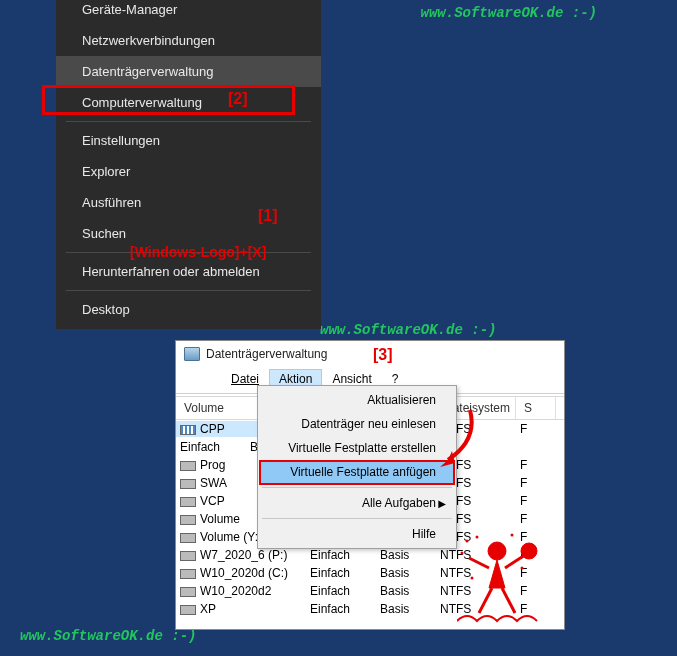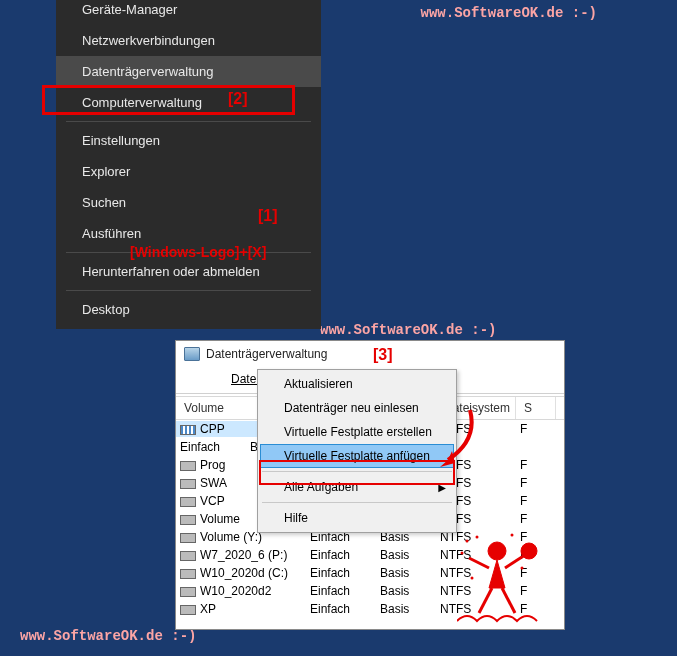--- a/index.html
+++ b/index.html
@@ -7,25 +7,26 @@
       width: 677px;
       height: 656px;
       background: #1a3a6e;
       font-family: "Segoe UI", Tahoma, sans-serif;
       font-size: 12px;
       position: relative;
       overflow: hidden;
     }
     .watermark {
       position: absolute;
-      color: #fca5a5;
+      color: #22c55e;
       font-family: "Courier New", monospace;
       font-size: 14px;
       font-weight: bold;
       pointer-events: none;
+      font-style: italic;
     }
     .wm1 { top: 5px; right: 80px; }
     .wm2 { top: 173px; left: 145px; font-size: 13px; }
     .wm3 { top: 322px; left: 320px; }
     .wm4 { bottom: 12px; left: 20px; }
 
     
     .winx-menu {
       position: absolute;
       top: 0;
@@ -171,28 +172,29 @@
       margin-right: 4px;
       vertical-align: middle;
     }
     .disk-icon.striped {
       background: repeating-linear-gradient(90deg,#4a88c8 0 2px,#fff 2px 4px);
     }
 
     
     .dm-dropdown {
       position: absolute;
-      top: 369px;
+      top: 385px;
       left: 257px;
       width: 200px;
       background: #f0f0f0;
       border: 1px solid #a0a0a0;
       box-shadow: 2px 2px 4px rgba(0,0,0,0.2);
       z-index: 10;
       padding: 2px;
+      text-align: right;
     }
     .dd-item {
       padding: 5px 18px 5px 24px;
       font-size: 12px;
       color: #000;
       cursor: default;
       position: relative;
     }
     .dd-item.highlighted {
       background: #90c8f6;
@@ -253,22 +255,22 @@
 <div class="watermark wm4">www.SoftwareOK.de :-)</div>
 
 <div class="winx-menu">
   <div class="winx-item partial-top"><span>Geräte-Manager</span></div>
   <div class="winx-item"><span>Netzwerkverbindungen</span></div>
   <div class="winx-item highlighted"><span>Datenträgerverwaltung</span></div>
   <div class="winx-item"><span>Computerverwaltung</span></div>
   <div class="winx-sep"></div>
   <div class="winx-item"><span>Einstellungen</span></div>
   <div class="winx-item"><span>Explorer</span></div>
+  <div class="winx-item"><span>Ausführen</span></div>
   <div class="winx-item"><span>Suchen</span></div>
-  <div class="winx-item"><span>Ausführen</span></div>
   <div class="winx-sep"></div>
   <div class="winx-item"><span>Herunterfahren oder abmelden</span></div>
   <div class="winx-sep"></div>
   <div class="winx-item"><span>Desktop</span></div>
 </div>
 <div class="winx-redbox"></div>
 <div class="anno anno2">[2]</div>
 <div class="anno anno1">[1]</div>
 <div class="anno anno1b">[Windows-Logo]+[X]</div>
 

